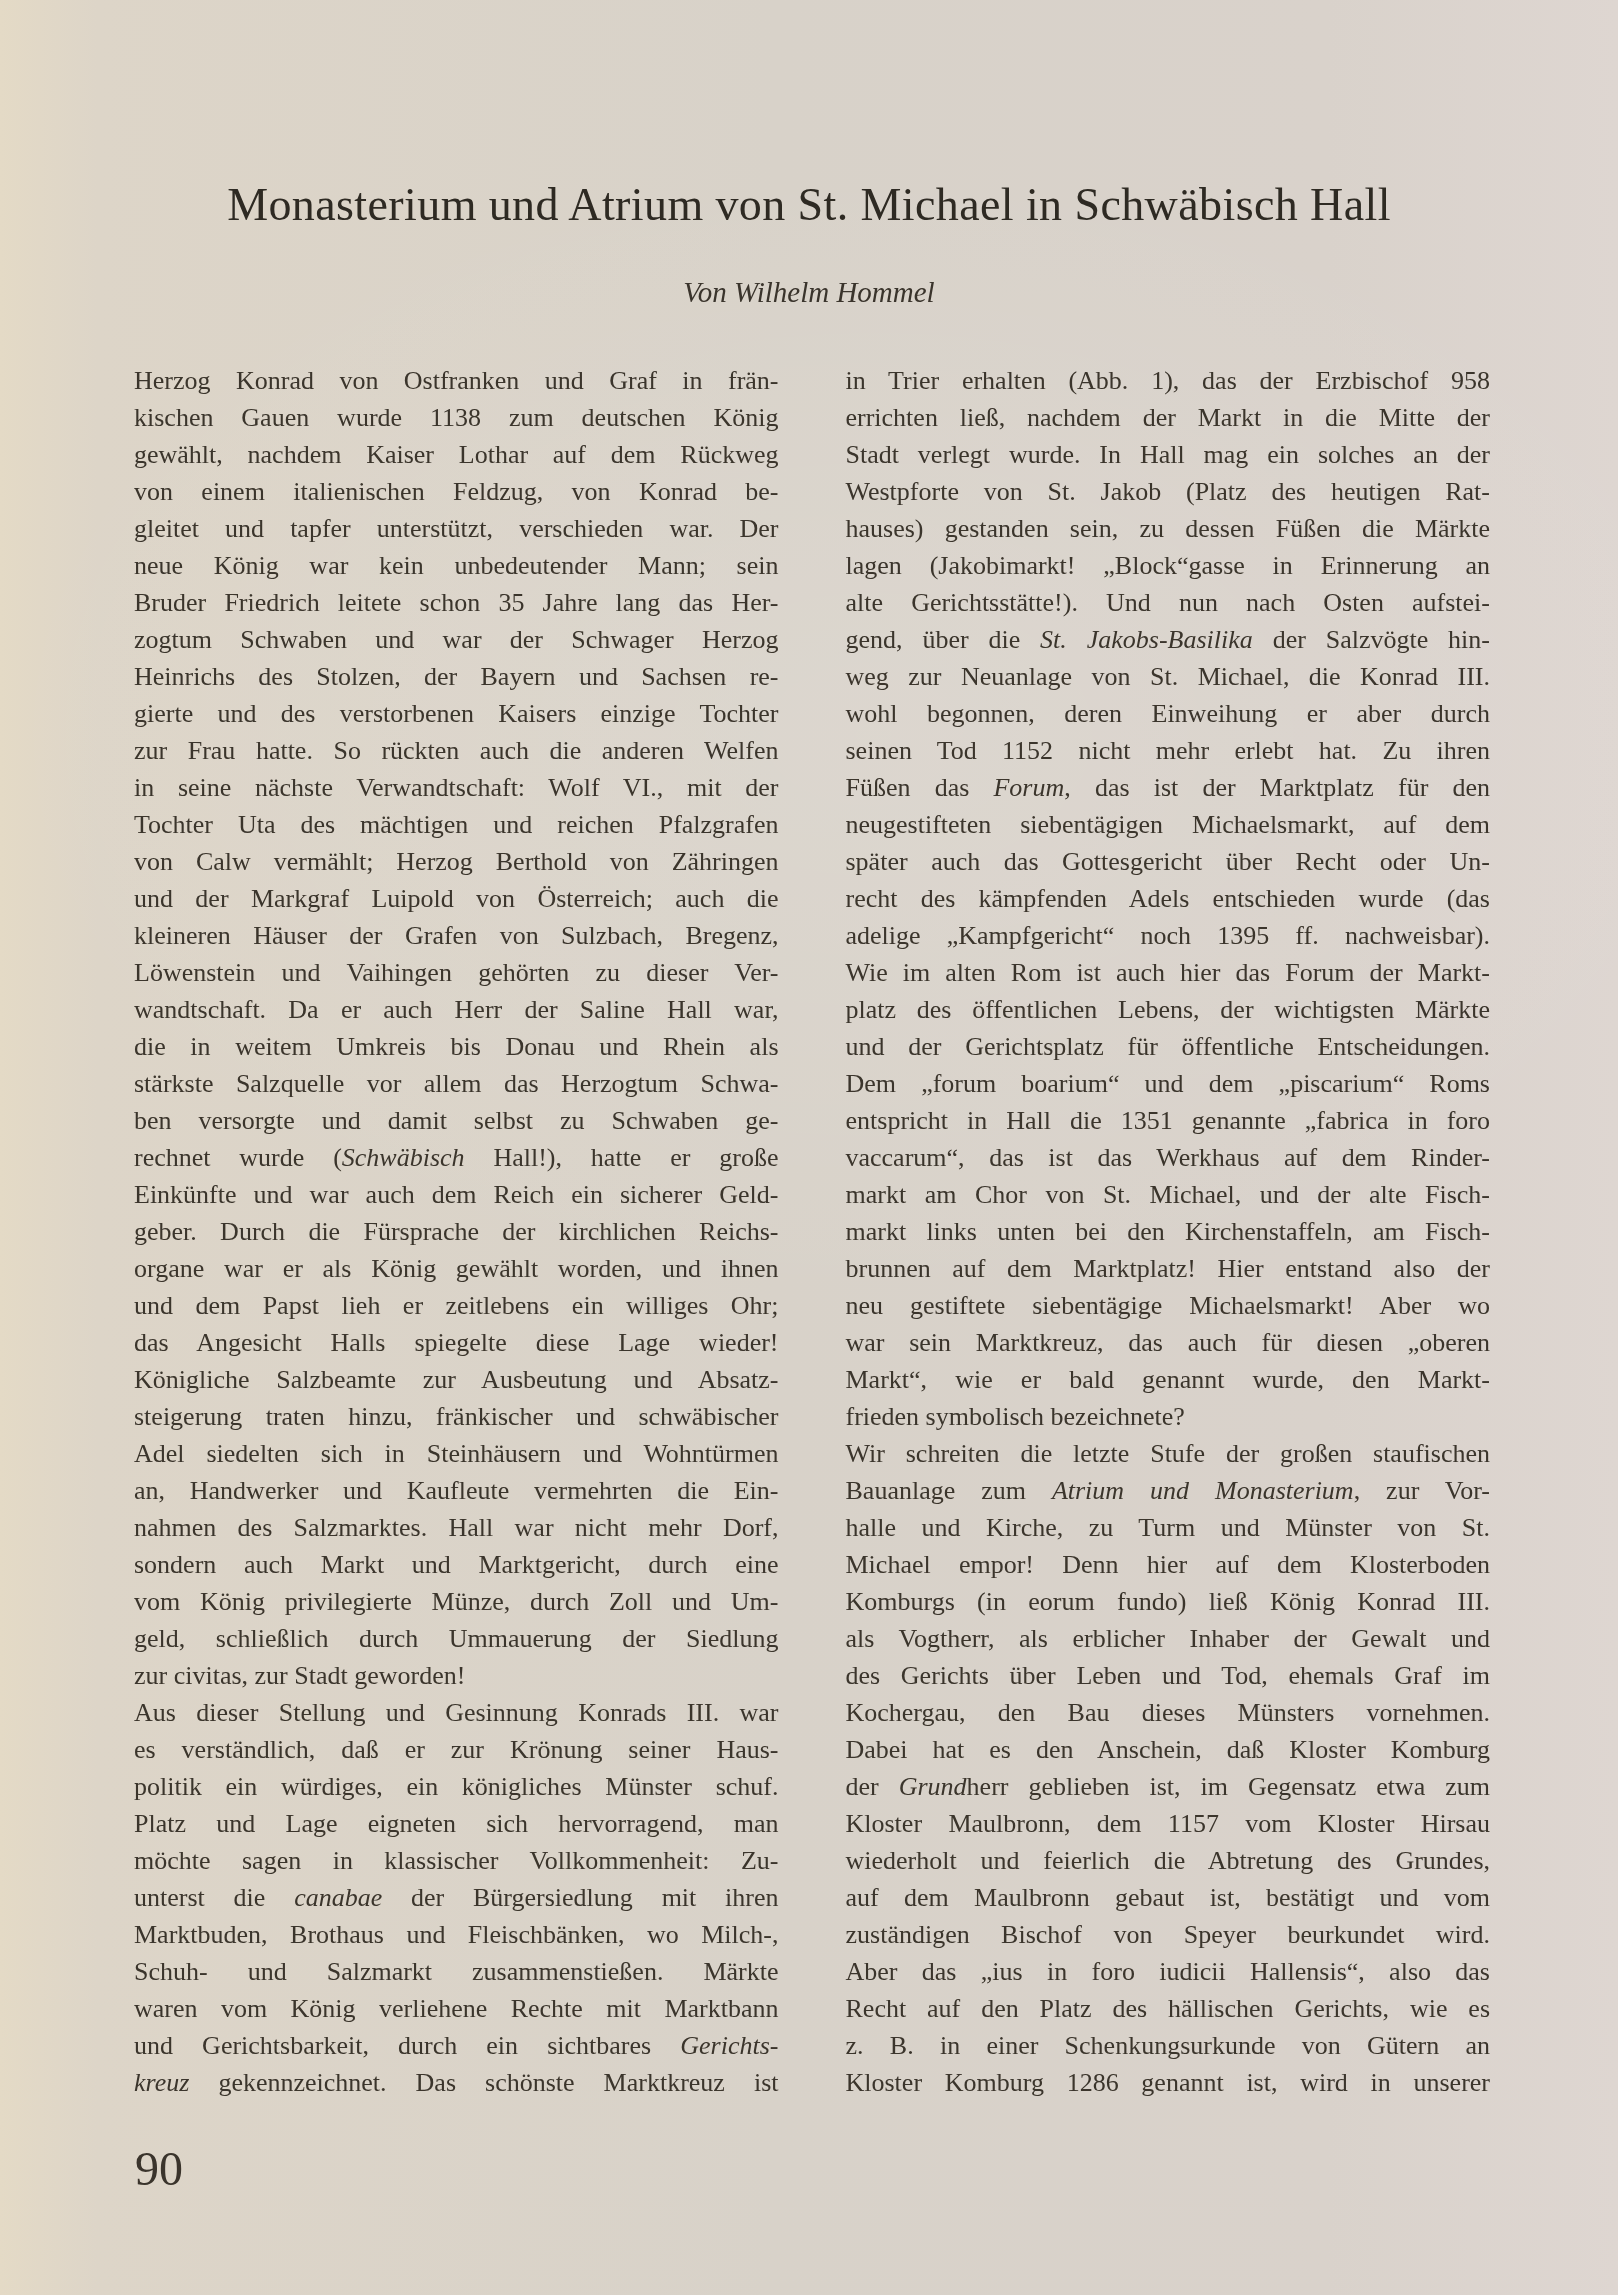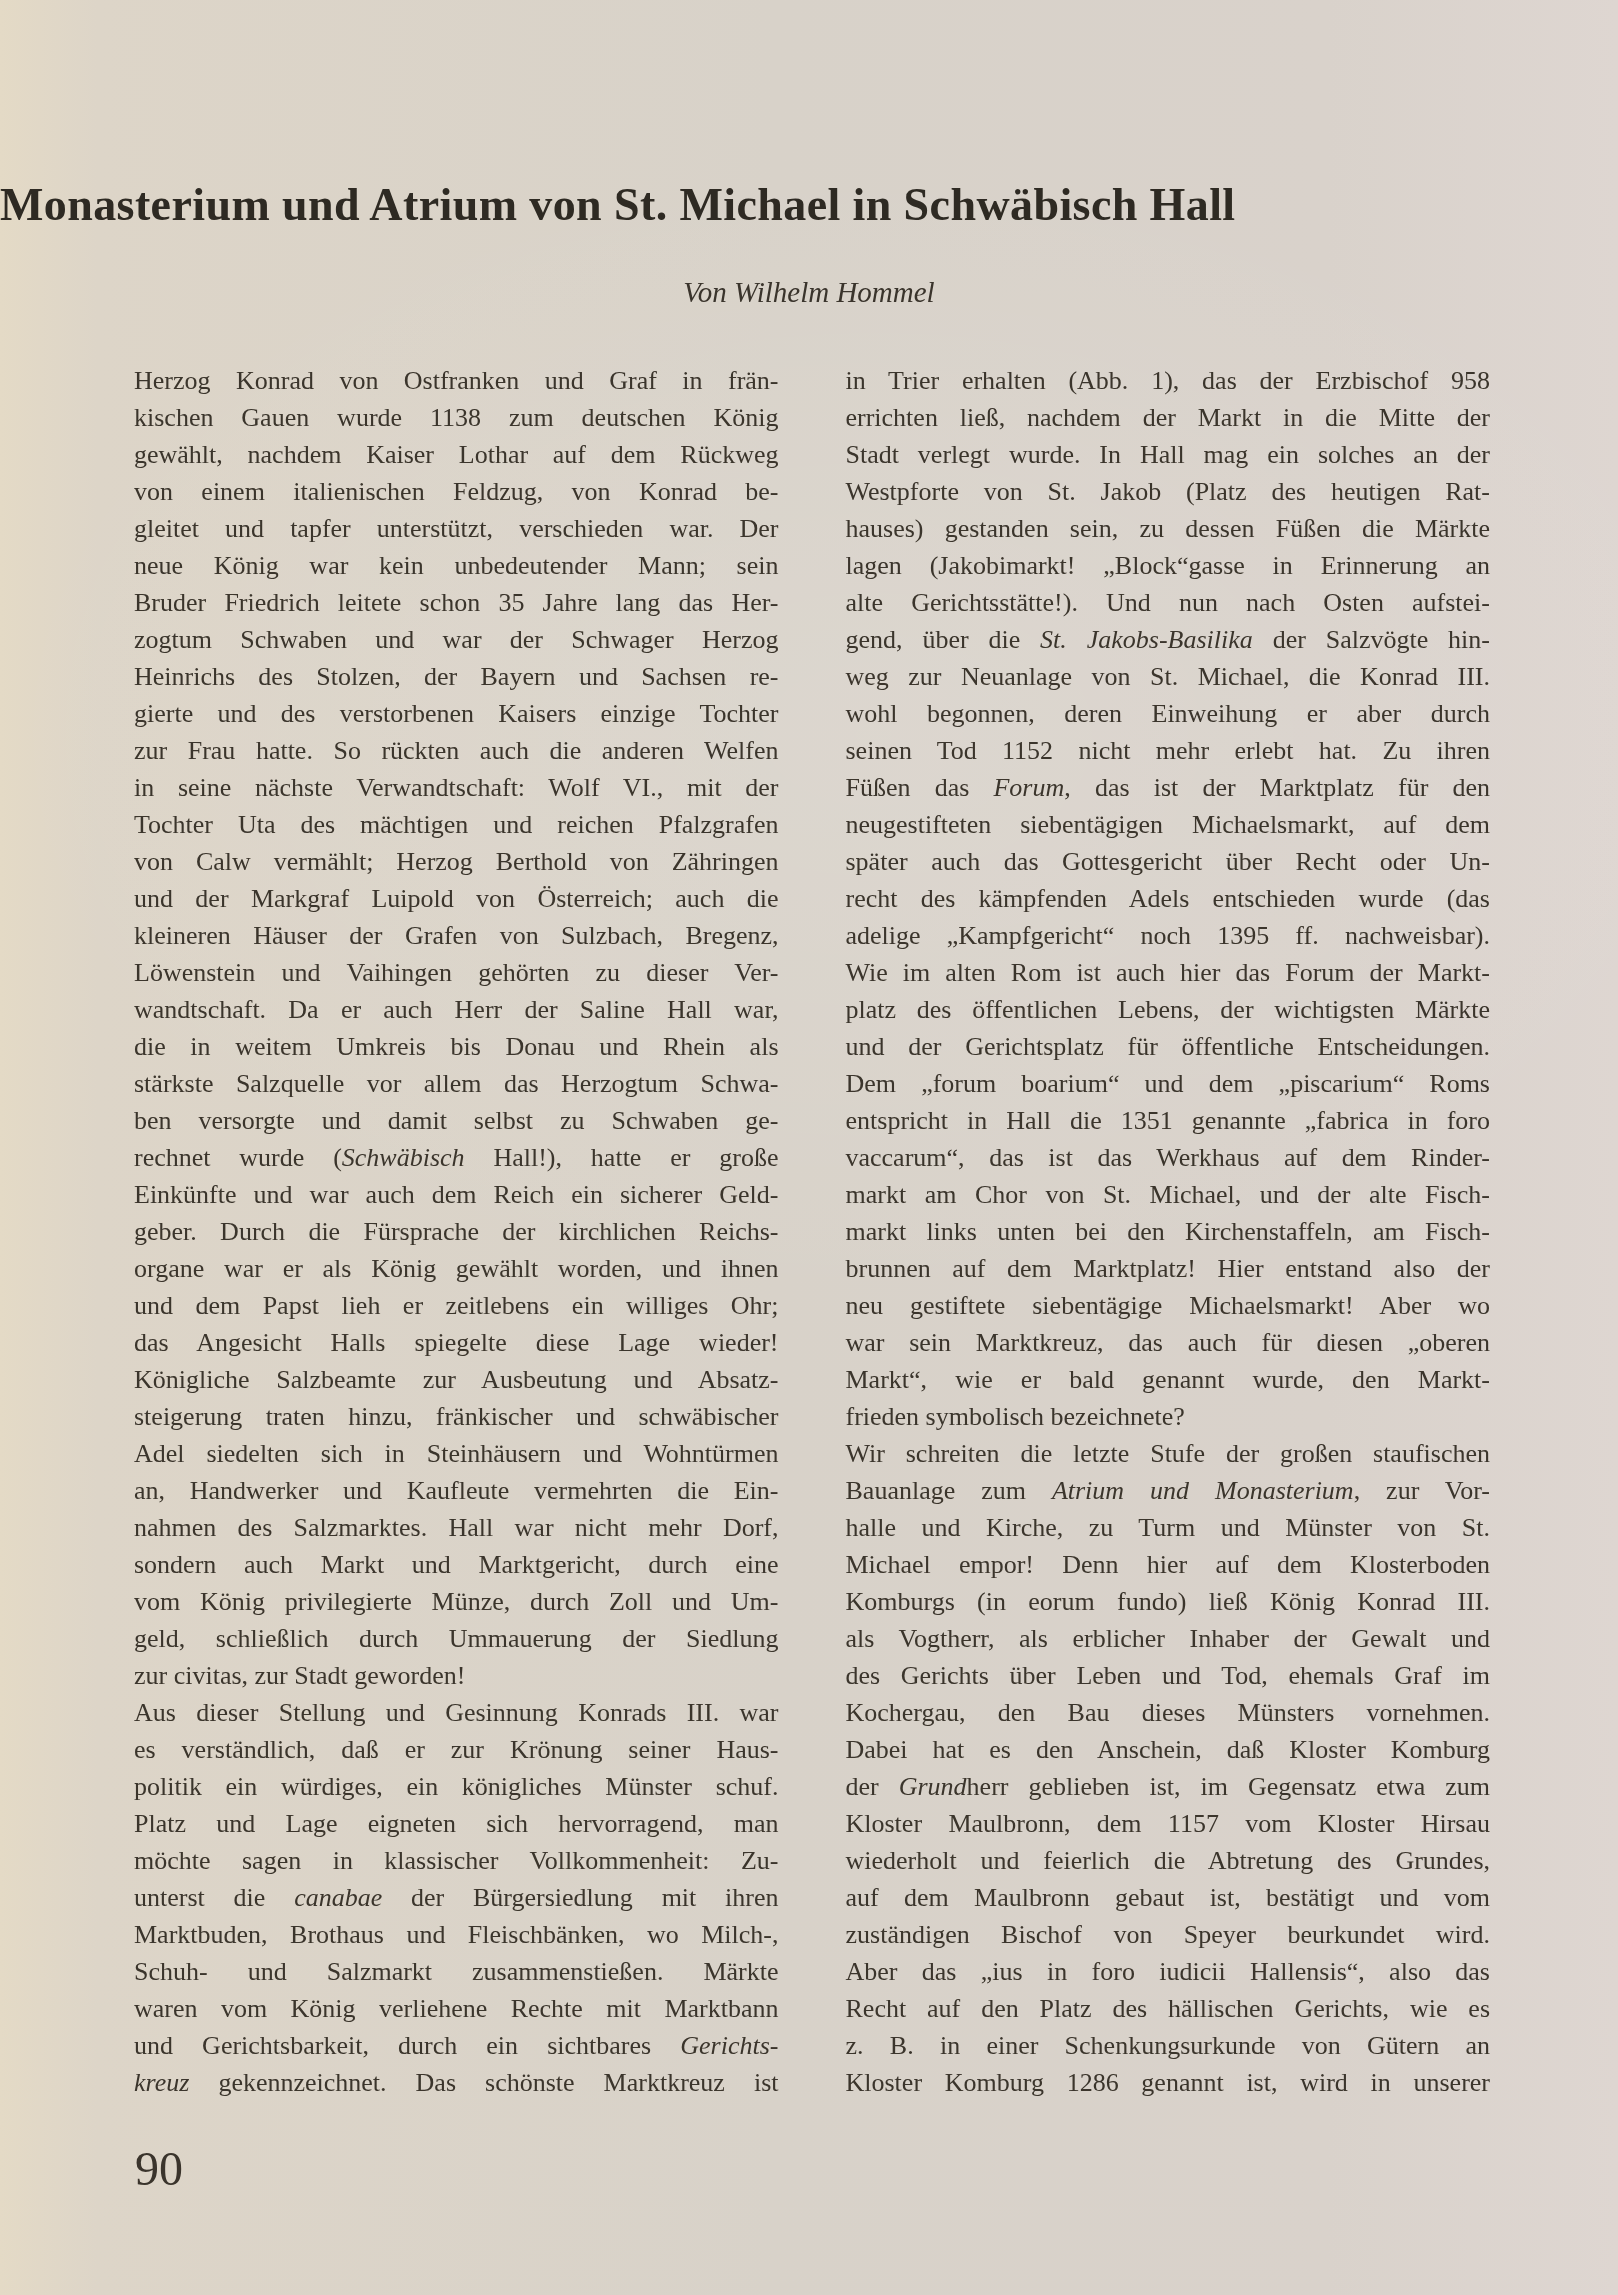--- a/index.html
+++ b/index.html
@@ -6,26 +6,26 @@
   body{
     width:1618px;height:2295px;overflow:hidden;
     font-family:"Liberation Serif", serif;
     background:
       radial-gradient(ellipse 1279px 828px at 54% 32%, rgba(255,255,255,0.10), rgba(255,255,255,0) 72%),
       linear-gradient(90deg, #e4dac6 0%, #ddd5c8 6%, #d8d2c9 48%, #d9d2cb 82%, #ded6d1 100%);
   }
   .page{position:relative;width:1618px;height:2295px;color:#3a342c;}
   .title{
     padding-top:148px;
-    text-align:left;
+    text-align:center;
     font-size:46px;
     line-height:1.15;
     letter-spacing:0.4px;
     color:#2e2a23;
-    font-weight:bold;
+    font-weight:normal;
   }
   .byline{
     margin-top:44px;
     text-align:center;
     font-size:29px;
     font-style:italic;
     color:#3a342c;
     font-family:Liberation Serif, serif;
   }
   .columns{

